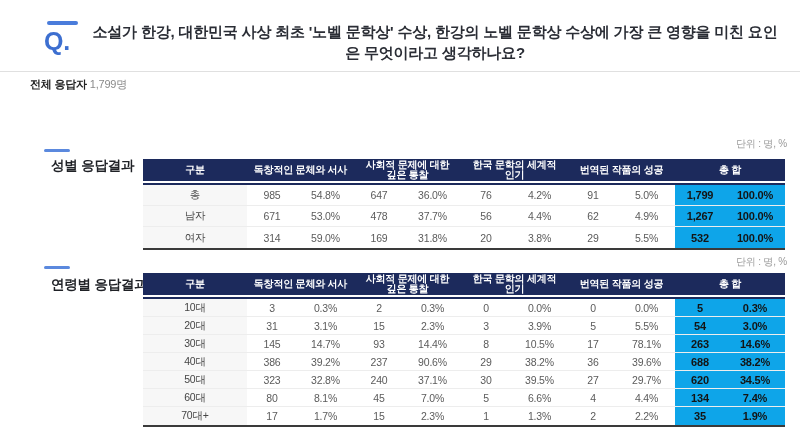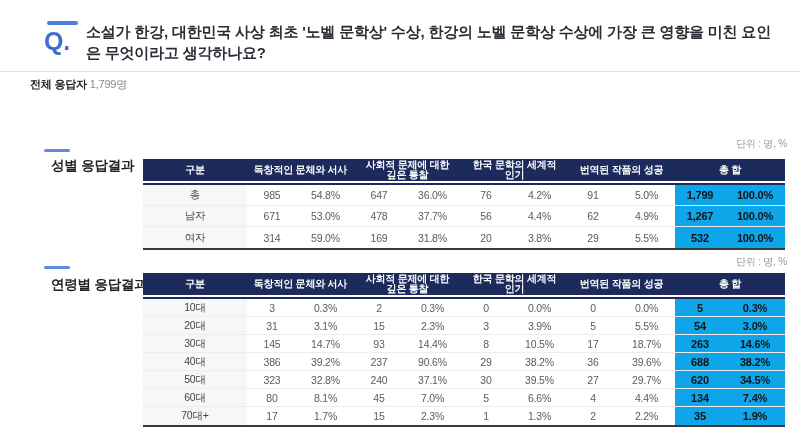--- a/index.html
+++ b/index.html
@@ -18,21 +18,21 @@
   .q-dash {
     position: absolute; left: 47px; top: 21px;
     width: 31px; height: 4px; background: #4A7CDB; border-radius: 2px;
   }
   .q-letter {
     position: absolute; left: 44px; top: 27px;
     font-size: 25px; font-weight: bold; color: #3D6FD0;
   }
   .q-text {
     position: absolute; left: 86px; top: 21px; width: 698px;
-    font-size: 15px; font-weight: bold; color: #2A2D35; line-height: 21px;
+    font-size: 15px; font-weight: bold; color: #2A2D35; line-height: 21px; text-align: center;
   }
 
   .divider {
     position: absolute; left: 0; top: 71px; width: 800px; height: 1px;
     background: #E0E0E0;
   }
 
   
   .respondents {
     position: absolute; left: 30px; top: 77px;
@@ -216,21 +216,21 @@
         </div>
         <div class="t-row">
           <div class="td td-label">30대</div>
           <div class="td">145</div>
           <div class="td">14.7%</div>
           <div class="td">93</div>
           <div class="td">14.4%</div>
           <div class="td">8</div>
           <div class="td">10.5%</div>
           <div class="td">17</div>
-          <div class="td">18.7%</div>
+          <div class="td">78.1%</div>
           <div class="td td-total">263</div>
           <div class="td td-total">14.6%</div>
         </div>
         <div class="t-row">
           <div class="td td-label">40대</div>
           <div class="td">386</div>
           <div class="td">39.2%</div>
           <div class="td">237</div>
           <div class="td">90.6%</div>
           <div class="td">29</div>

